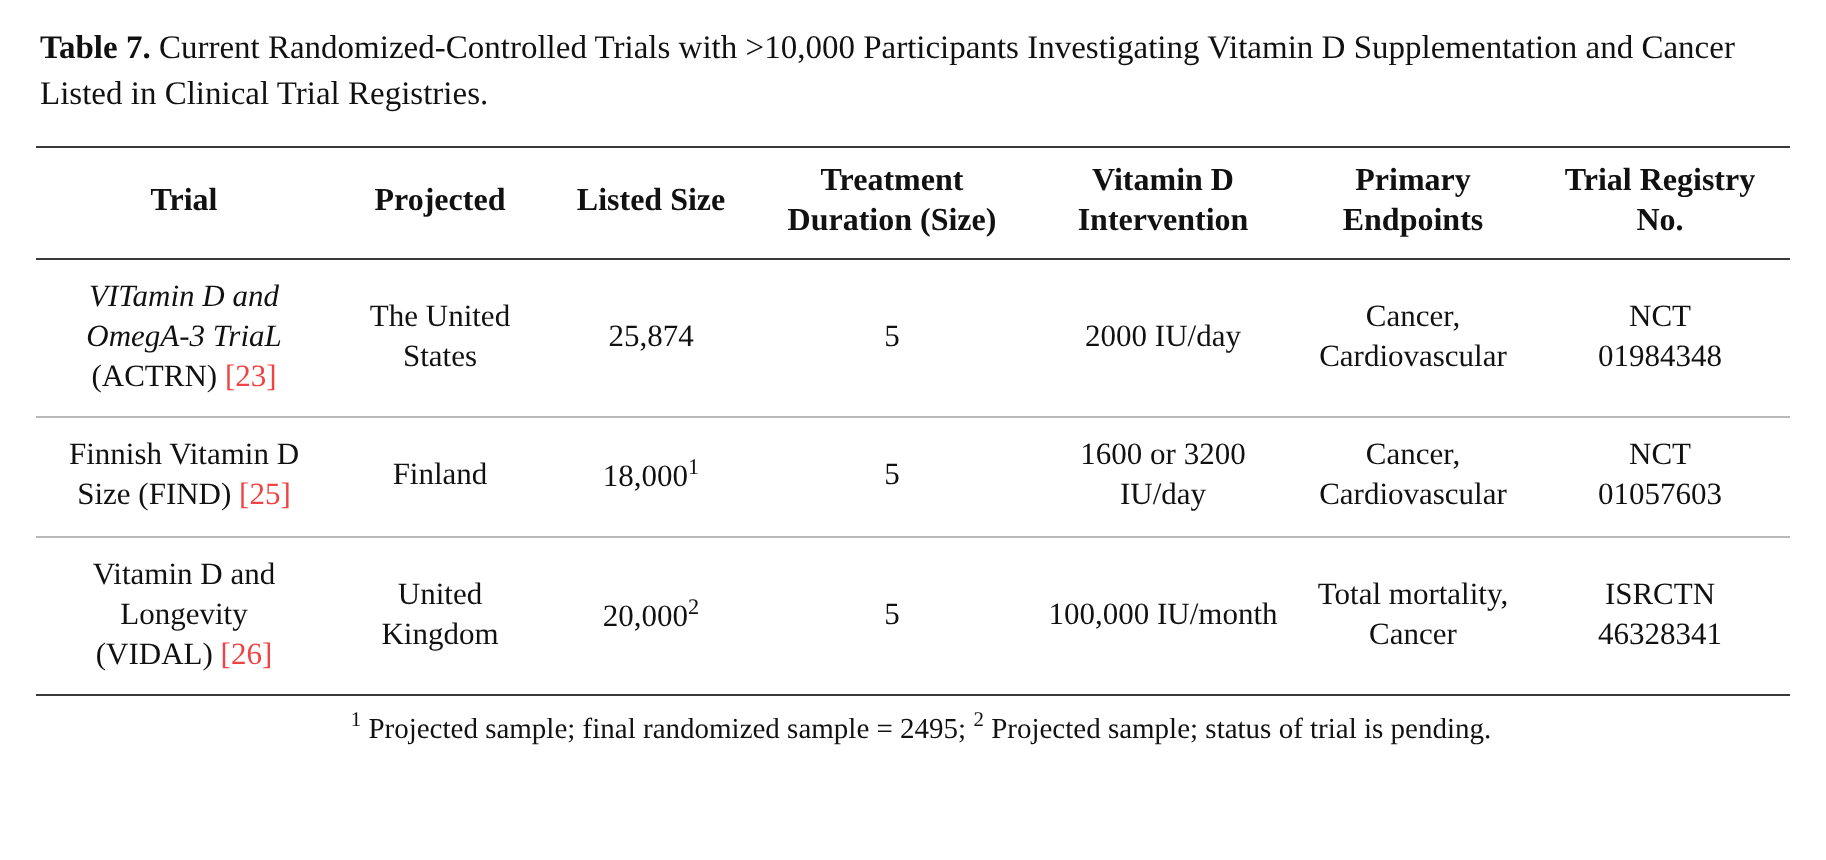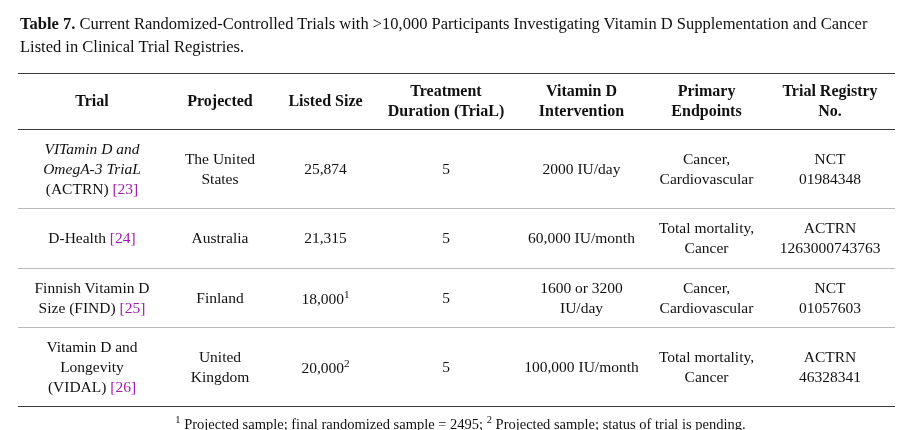--- a/index.html
+++ b/index.html
@@ -58,21 +58,21 @@
     text-align: center;
     padding: 9px 5px 9px 5px;
     line-height: 1.3;
     vertical-align: middle;
     border-bottom: 0.8px solid #b9b9b9;
   }
   table.trials tbody tr.last td {
     border-bottom: 1.6px solid #3a3a3a;
   }
   .ref {
-    color: #a21caf;
+    color: #ef4444;
   }
   .it { font-style: italic; }
   sup { font-size: 0.72em; vertical-align: super; }
   .footnote {
     width: 877px;
     font-size: 14.5px;
     text-align: center;
     padding: 6px 4px 0 4px;
     line-height: 1.3;
   }
@@ -95,21 +95,21 @@
         <col class="c-duration">
         <col class="c-interv">
         <col class="c-endpoints">
         <col class="c-registry">
     </colgroup>
     <thead>
       <tr>
         <th>Trial</th>
         <th>Projected</th>
         <th>Listed Size</th>
-        <th>Treatment Duration (TriaL)</th>
+        <th>Treatment Duration (Size)</th>
         <th>Vitamin D Intervention</th>
         <th>Primary Endpoints</th>
         <th>Trial Registry No.</th>
       </tr>
     </thead>
     <tbody>
 
       <tr>
         <td>
           <span class="it nowrap">VITamin D and</span><br>
@@ -121,35 +121,20 @@
         <td><span>25,874</span></td>
         <td>5</td>
         <td>2000 IU/day</td>
         <td>Cancer, Cardiovascular</td>
         <td>
           <span>NCT</span><br>
           <span>01984348</span>
         </td>
       </tr>
 
-      <tr>
-        <td>
-          <span>D-Health</span>
-          <span class="ref">[24]</span>
-        </td>
-        <td>Australia</td>
-        <td><span>21,315</span></td>
-        <td>5</td>
-        <td>60,000 IU/month</td>
-        <td>Total mortality, Cancer</td>
-        <td>
-          <span>ACTRN</span><br>
-          <span>1263000743763</span>
-        </td>
-      </tr>
 
       <tr>
         <td>
           <span class="nowrap">Finnish Vitamin D</span><br>
           <span>Size (FIND)</span>
           <span class="ref">[25]</span>
         </td>
         <td>Finland</td>
         <td>
           <span>18,000</span><sup>1</sup>
@@ -171,21 +156,21 @@
           <span class="ref">[26]</span>
         </td>
         <td>United Kingdom</td>
         <td>
           <span>20,000</span><sup>2</sup>
         </td>
         <td>5</td>
         <td>100,000 IU/month</td>
         <td>Total mortality, Cancer</td>
         <td>
-          <span>ACTRN</span><br>
+          <span>ISRCTN</span><br>
           <span>46328341</span>
         </td>
       </tr>
 
     </tbody>
   </table>
 
   <div class="footnote">
     <sup>1</sup><span> Projected sample; final randomized sample = 2495; </span><sup>2</sup><span> Projected sample; status of trial is pending.</span>
   </div>

